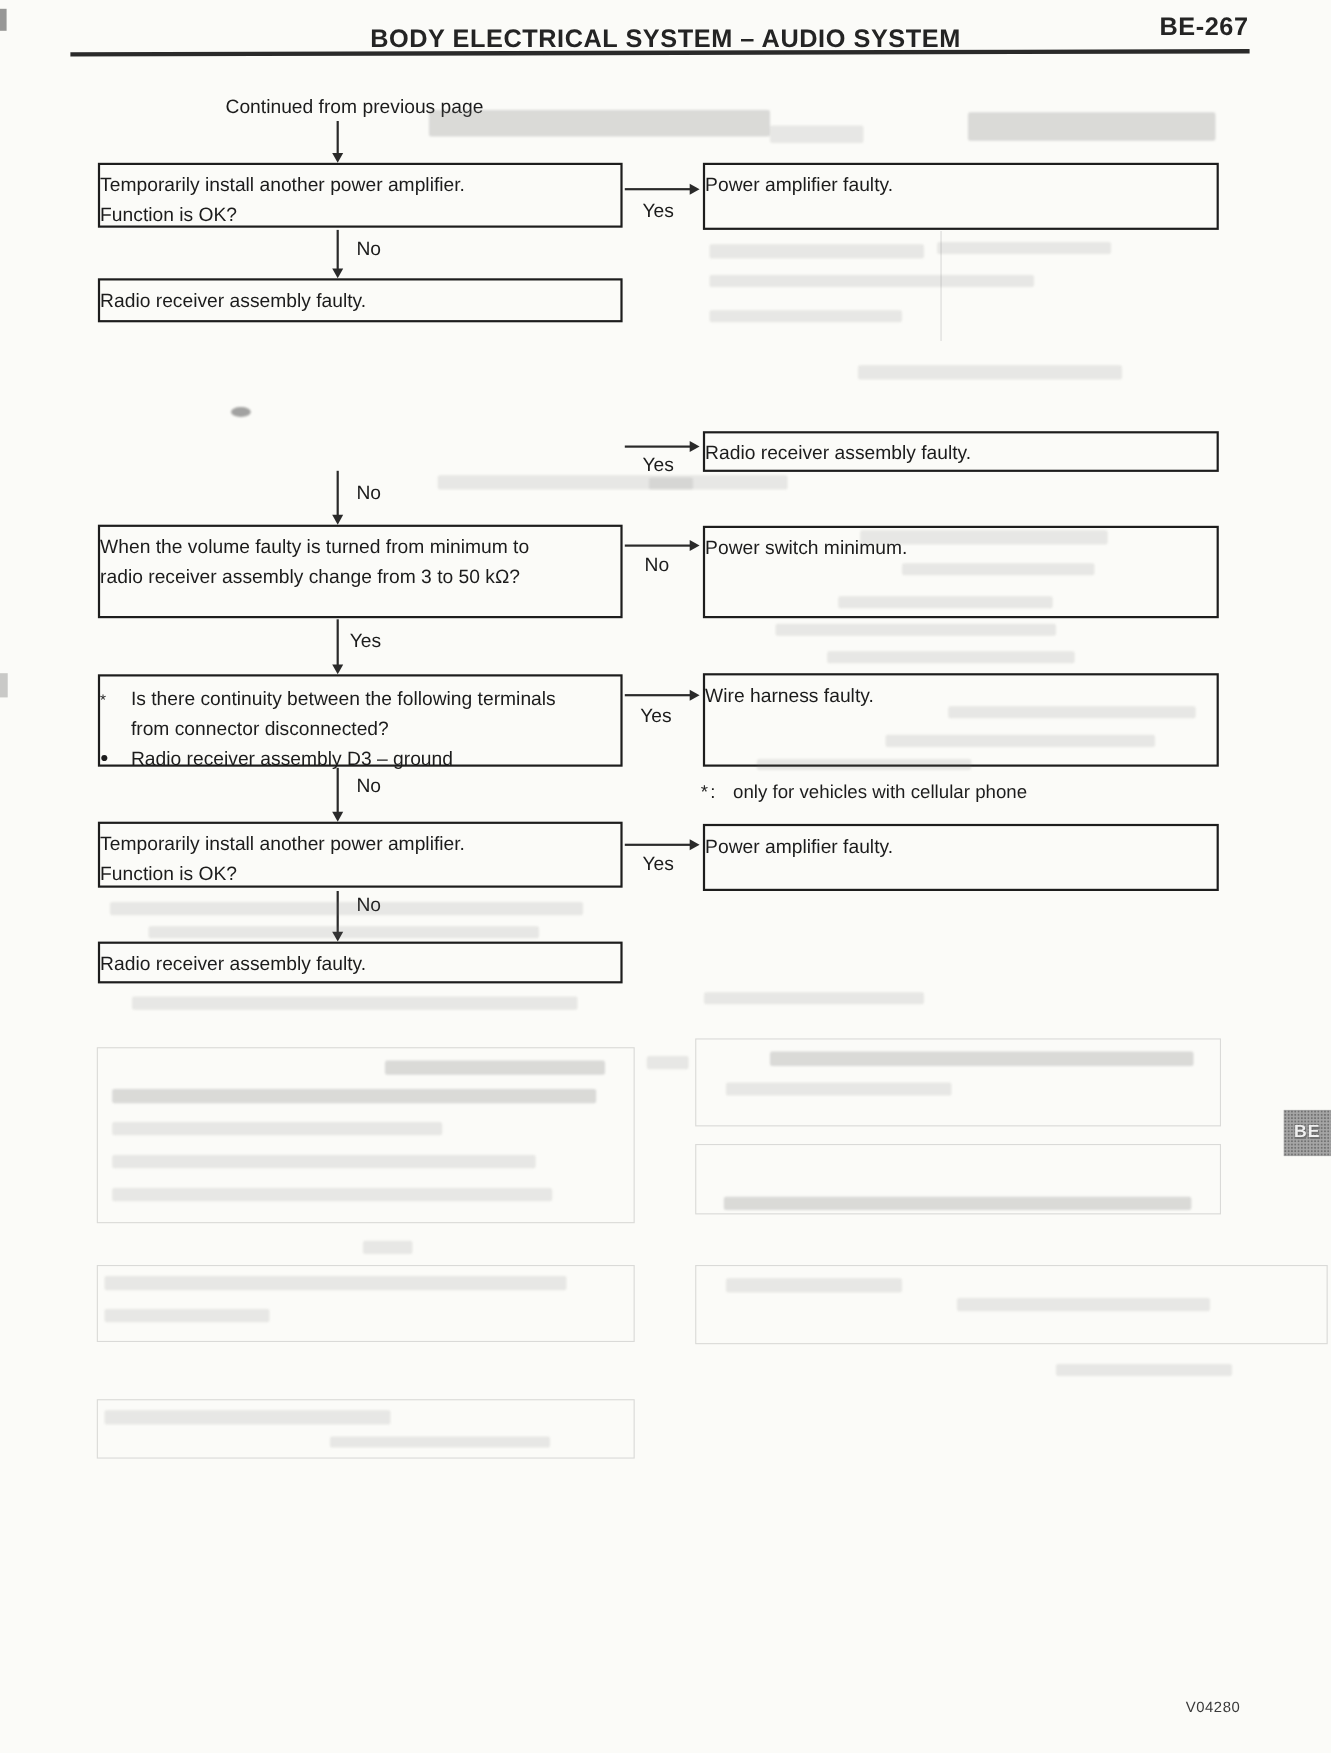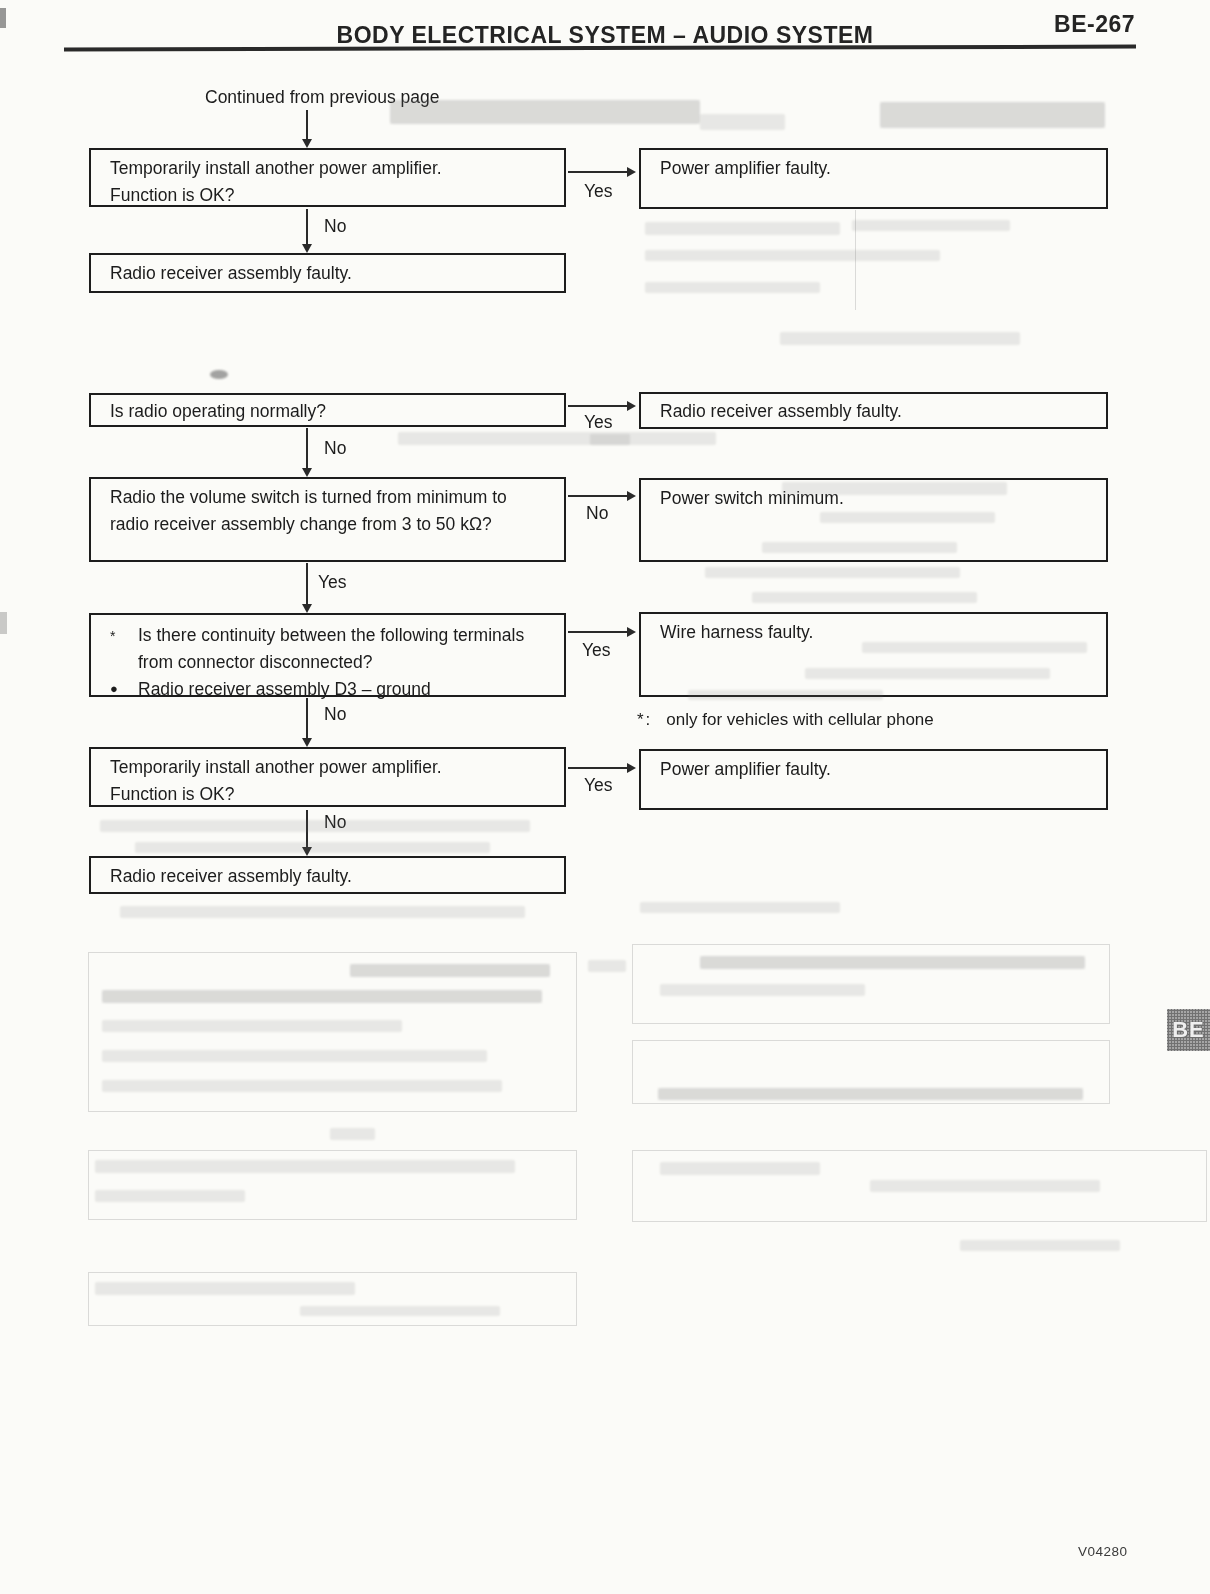--- a/index.html
+++ b/index.html
@@ -27,21 +27,21 @@
     position:absolute;left:64px;top:46px;width:1072px;height:4px;
     background:#2a2a2a;transform:rotate(-0.15deg);
   }
 
   
   .fbox{
     position:absolute;
     border:2.5px solid #1d1d1d;
     background:transparent;
     font-size:17.5px;line-height:1.55;color:#1c1c1c;
-    padding:5px 19px;
+    padding:5px 0;
     box-sizing:border-box;
   }
   .fbox .ln{white-space:nowrap;}
 
   .lbl{position:absolute;font-size:17.5px;color:#1c1c1c;}
 
   
   .va{position:absolute;width:2px;background:#2a2a2a;}
   .va::after{
     content:'';position:absolute;bottom:-8px;left:-4.5px;
@@ -83,21 +83,21 @@
   .footnote{position:absolute;left:637px;top:710px;font-size:17px;color:#1c1c1c;}
   .footnote .fn-marker{letter-spacing:2px;margin-right:14px;}
 
   
   .side-tab{
     position:absolute;left:1167px;top:1009px;width:43px;height:42px;
     background:#a6a6a6;
     background-image:radial-gradient(rgba(70,70,70,.55) 1px, transparent 1.2px);
     background-size:3px 3px;
     display:flex;align-items:center;justify-content:center;
-    font-size:22px;font-weight:bold;color:#efefef;
+    font-size:16px;font-weight:bold;color:#efefef;
     text-shadow:0 0 2px #555, 1px 1px 0 #777;
     letter-spacing:1px;
   }
   .fig-code{
     position:absolute;left:1078px;top:1544px;
     font-size:13.5px;color:#3a3a3a;letter-spacing:.5px;
   }
 
   
   .g-box{position:absolute;border:1px solid rgba(125,125,125,.26);filter:blur(.4px);}
@@ -133,33 +133,30 @@
   </div>
 
   <div class="va" style="left:306px;top:209px;height:36px;"></div>
   <div class="lbl" style="left:324px;top:216px;">No</div>
   <div class="fbox" style="left:89px;top:253px;width:477px;height:40px;">
     <div class="ln">Radio receiver assembly faulty.</div>
   </div>
 
   <div class="smudge-dot"></div>
 
-  <div class="fbox" style="left:89px;top:393px;width:477px;height:34px;padding-top:3px;">
-    <div class="ln">Is radio operating normally?</div>
-  </div>
   <div class="ha" style="left:568px;top:405px;width:60px;"></div>
   <div class="lbl" style="left:584px;top:412px;">Yes</div>
   <div class="fbox" style="left:639px;top:392px;width:469px;height:37px;padding-top:4px;">
     <div class="ln">Radio receiver assembly faulty.</div>
   </div>
   <div class="va" style="left:306px;top:428px;height:41px;"></div>
   <div class="lbl" style="left:324px;top:438px;">No</div>
 
   <div class="fbox" style="left:89px;top:477px;width:477px;height:85px;">
-    <div class="ln">Radio the volume switch is turned from minimum to</div>
+    <div class="ln">When the volume faulty is turned from minimum to</div>
     <div class="ln">radio receiver assembly change from 3 to 50 kΩ?</div>
   </div>
   <div class="ha" style="left:568px;top:495px;width:60px;"></div>
   <div class="lbl" style="left:586px;top:503px;">No</div>
   <div class="fbox" style="left:639px;top:478px;width:469px;height:84px;">
     <div class="ln">Power switch minimum.</div>
   </div>
   <div class="va" style="left:306px;top:563px;height:42px;"></div>
   <div class="lbl" style="left:318px;top:572px;">Yes</div>
 

